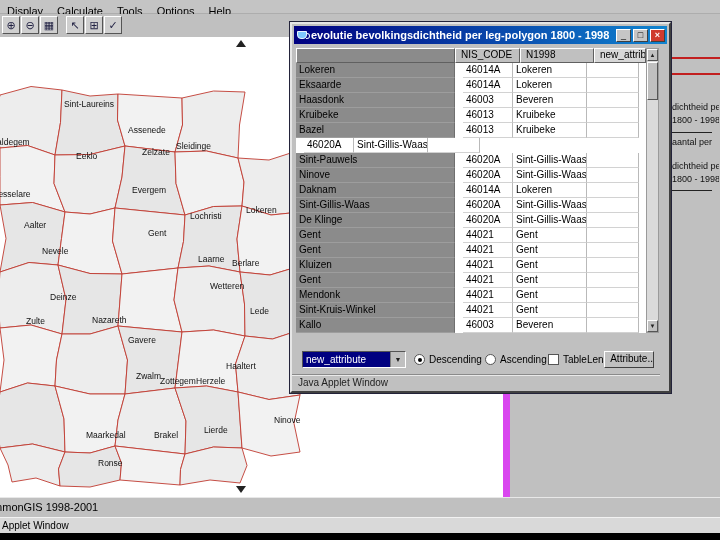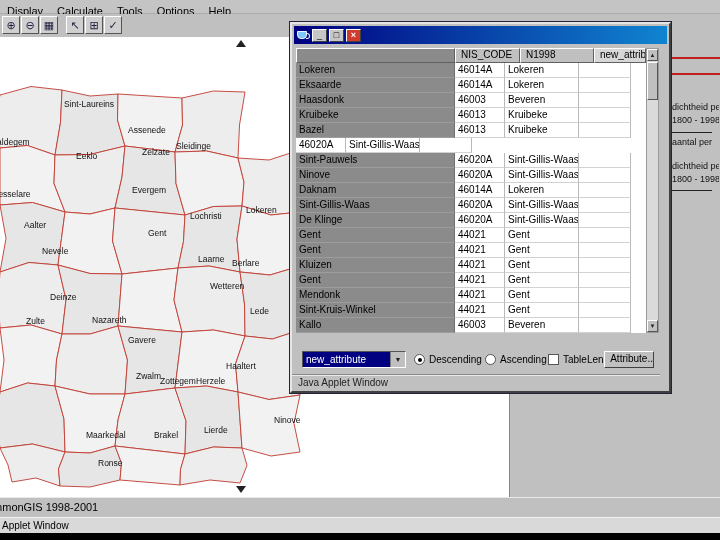--- a/index.html
+++ b/index.html
@@ -9,21 +9,21 @@
   .menubar { position:absolute; left:0; top:0; width:720px; height:14px; background:#c4c4c4;
              display:flex; align-items:center; font-size:11px; border-bottom:1px solid #adadad; }
   .menu-item { padding:12px 7px; height:29px; line-height:14px; cursor:default; }
 
   .toolbar { position:absolute; left:0; top:14px; width:720px; height:23px; background:#c0c0c0; }
   .tbtn { position:absolute; top:2px; width:18px; height:18px; background:#cfcfcf;
           border:1px solid; border-color:#ffffff #555555 #555555 #ffffff;
           font-size:11px; text-align:center; line-height:16px; color:#224; }
 
   .map { position:absolute; left:0; top:37px; width:510px; height:460px; background:#ffffff;
-         border-right:1px solid #d946ef; overflow:hidden; }
+         border-right:7px solid #d946ef; overflow:hidden; }
   .map svg { position:absolute; left:0; top:0; }
   .map text { font-family:"Liberation Sans", sans-serif; font-size:8.5px; fill:#111; }
 
   .pan-up, .pan-down { position:absolute; left:236px; width:0; height:0; }
   .pan-up   { top:3px;   border-left:5px solid transparent; border-right:5px solid transparent; border-bottom:7px solid #222; }
   .pan-down { bottom:4px; border-left:5px solid transparent; border-right:5px solid transparent; border-top:7px solid #222; }
 
   .right-panel { position:absolute; left:510px; top:37px; width:210px; height:460px; background:#c0c0c0; overflow:hidden; }
   .legend-line { position:absolute; left:128px; width:82px; height:2px; background:#c21f1f; }
   .legend-label { position:absolute; left:162px; width:47px; font-size:9px; line-height:11px;
@@ -59,21 +59,21 @@
            font-size:10px; line-height:12px; padding-left:5px; white-space:nowrap; overflow:hidden; }
   .hcell.hname { width:159px; background:#8b8b8b; }
   .hcell.hnis  { width:65px; }
   .hcell.hmuni { width:74px; }
   .hcell.hattr { width:52px; background:#d7d7d7; }
   .tbody { position:absolute; left:0; top:15px; width:350px; height:270px; background:#fff; overflow:hidden; }
   .trow { display:flex; height:15px; }
   .cell { font-size:10px; line-height:14px; padding-left:3px; white-space:nowrap; overflow:hidden;
           border-right:1px solid #b9b9b9; border-bottom:1px solid #d2d2d2; background:#fff; }
   .cell-name { width:159px; background:#8b8b8b; border-right:1px solid #6f6f6f; border-bottom:1px solid #9d9d9d; }
-  .cell-nis  { width:50px; }
+  .cell-nis  { width:50px;margin-left:8px; }
   .cell-muni { width:74px; }
   .cell-attr { width:52px; }
 
   .vscroll { position:absolute; right:0; top:0; width:13px; height:285px; background:#dadada;
              border:1px solid #9a9a9a; }
   .sb-btn { position:absolute; left:0; width:11px; height:12px; background:#c0c0c0;
             border:1px solid; border-color:#ffffff #555555 #555555 #ffffff;
             font-size:6px; line-height:11px; text-align:center; color:#222; }
   .sb-up { top:0; } .sb-down { bottom:0; }
   .sb-thumb { position:absolute; left:0; top:13px; width:11px; height:38px; background:#c0c0c0;
@@ -212,20 +212,21 @@
     <span>CommonGIS 1998-2001</span>
   </div>
   <div class="applet-bar">
     <span>Applet Window</span>
   </div>
   <div class="black-bar"></div>
 
   <div class="dialog">
     <div class="titlebar">
       <span class="java-icon"></span>
+      <span class="title-text">evolutie bevolkingsdichtheid per leg-polygon 1800 - 1998</span>
       <span class="win-btn">_</span>
       <span class="win-btn">□</span>
       <span class="win-btn close">×</span>
     </div>
 
     <div class="tablewrap">
       <div class="thead">
         <div class="hcell hname"></div>
         <div class="hcell hnis">NIS_CODE</div>
         <div class="hcell hmuni">N1998</div>

